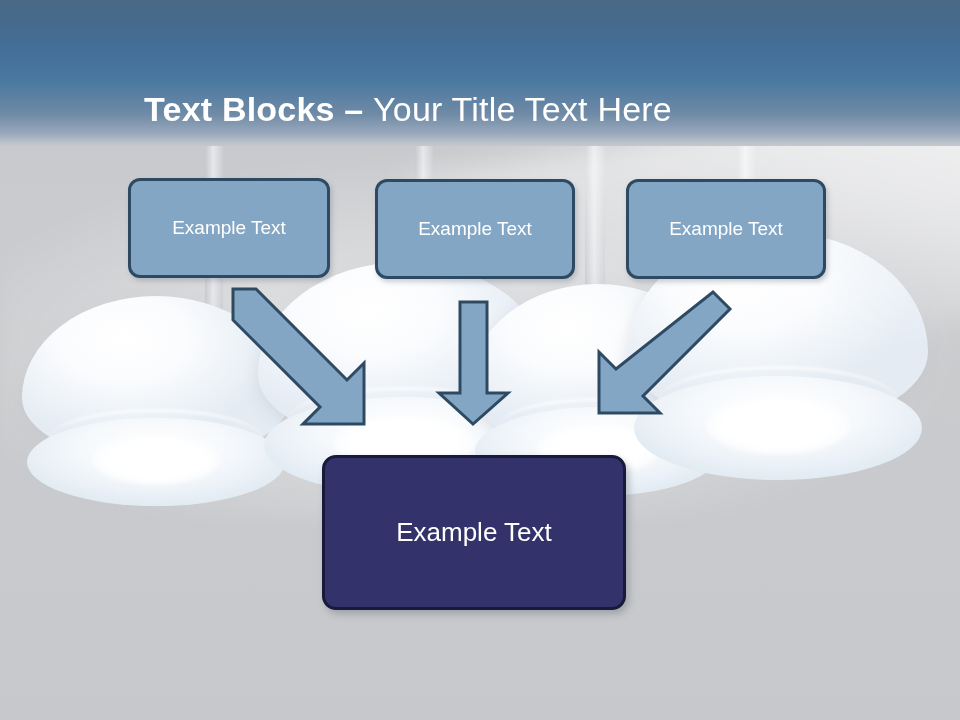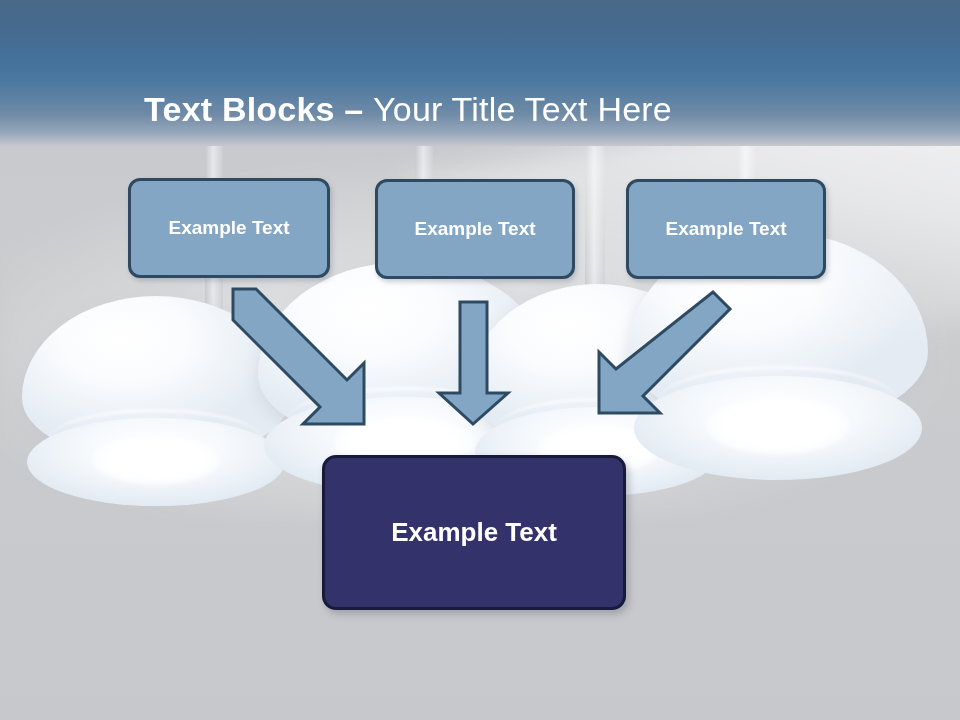--- a/index.html
+++ b/index.html
@@ -140,21 +140,20 @@
 
   
   .node {
     position: absolute;
     box-sizing: border-box;
     display: flex;
     align-items: center;
     justify-content: center;
     color: #ffffff;
     text-align: right;
-    font-weight: bold;
   }
 
   .node.top {
     background: #83a6c4;
     border: 3px solid #2e4a63;
     border-radius: 12px;
     font-size: 19px;
     box-shadow: 2px 3px 5px rgba(110,120,135,0.35);
   }
 

